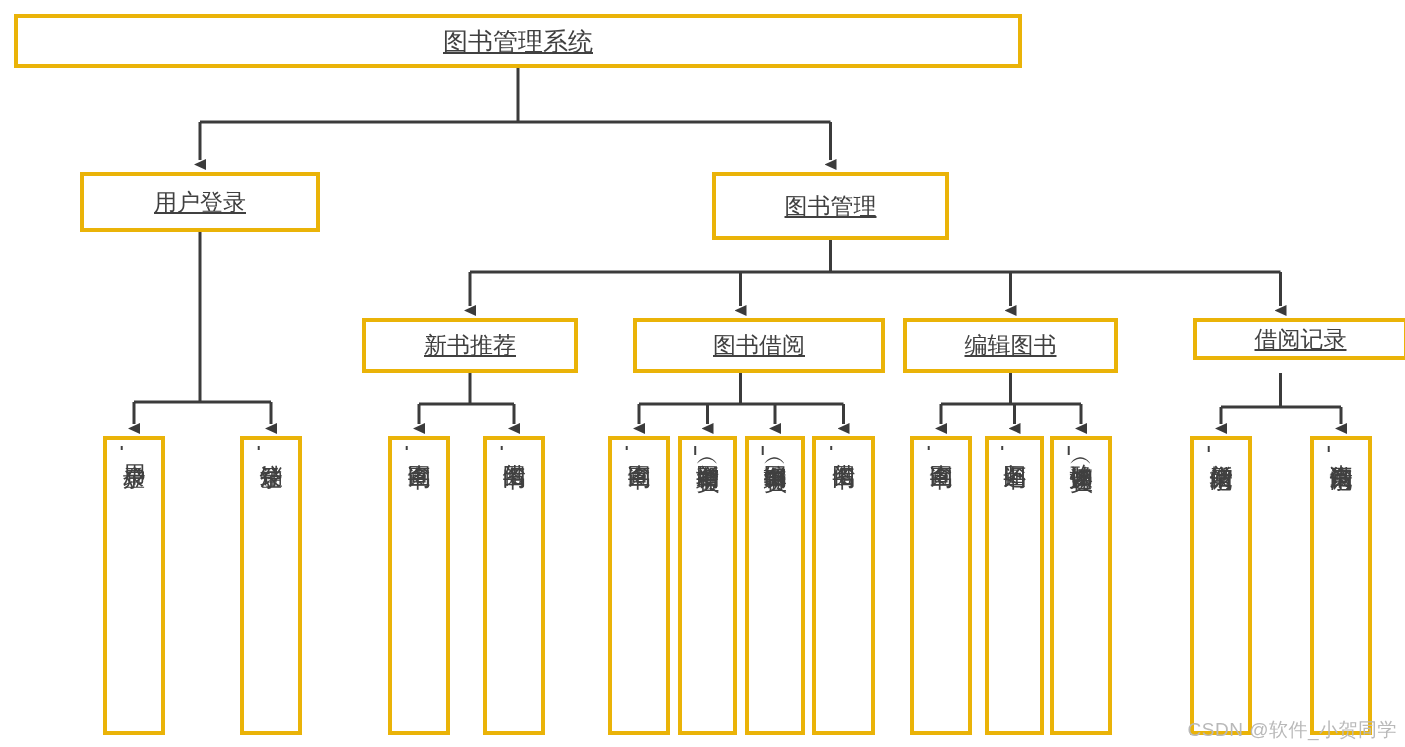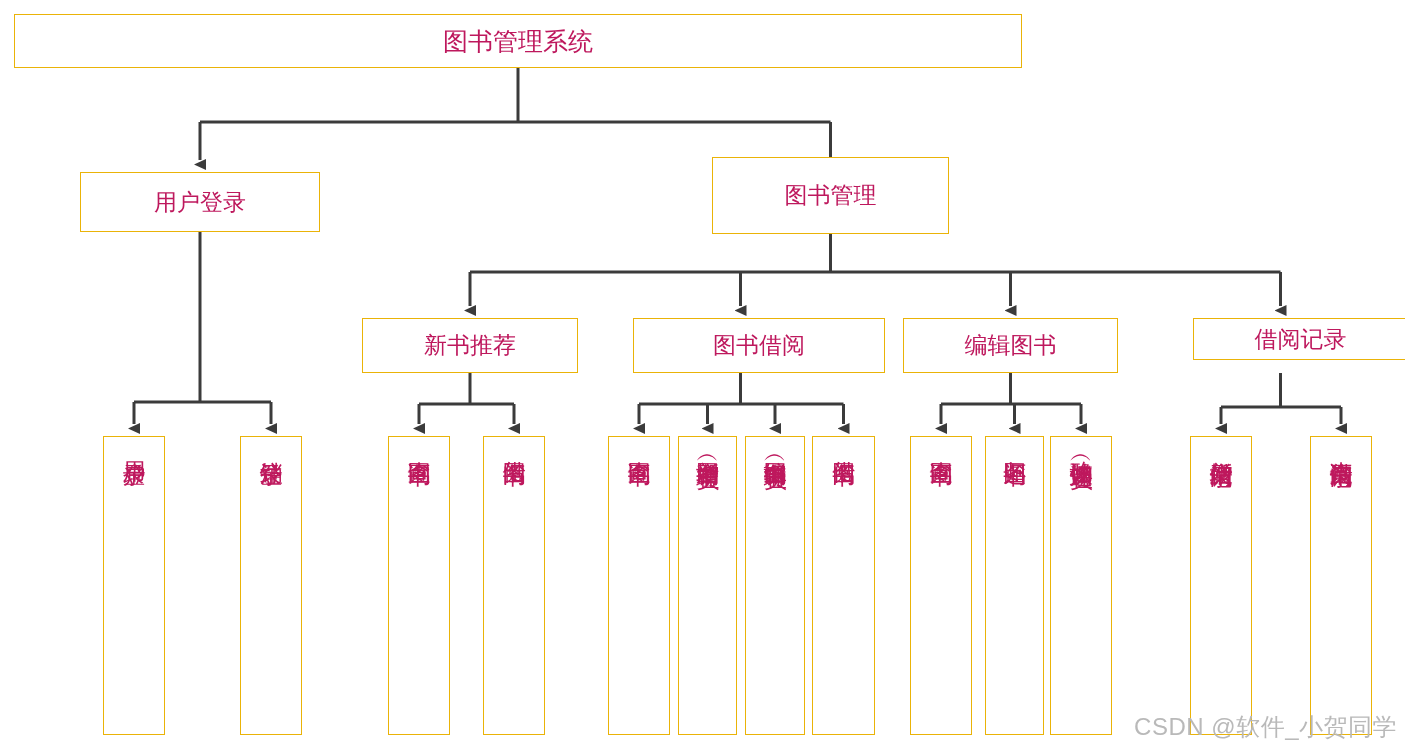--- a/index.html
+++ b/index.html
@@ -21,26 +21,27 @@
     position: absolute;
     left: 0;
     top: 0;
     width: 1405px;
     height: 747px;
     pointer-events: none;
   }
   .node {
     position: absolute;
     box-sizing: border-box;
-    border: 1px solid #eab308;
+    border: 4px solid #eab308;
     background: #ffffff;
     display: flex;
     align-items: center;
     justify-content: center;
-    color: #be185d;
+    color: #404040;
+    text-decoration: underline;
   }
   .node-label {
     display: block;
     text-align: center;
     line-height: 1.06;
     letter-spacing: 0px;
   }
   
   .lvl-root .node-label {
     font-size: 25px;
@@ -59,21 +60,21 @@
     text-orientation: upright;
     font-size: 23px;
     line-height: 1.02;
     letter-spacing: 1px;
     white-space: nowrap;
   }
   .watermark {
     position: absolute;
     right: 8px;
     bottom: 4px;
-    font-size: 24px;
+    font-size: 19px;
     color: #b9b9b9;
     white-space: nowrap;
     letter-spacing: 0.5px;
   }
 </style>
 </head>
 <body>
 
 <div id="canvas">
 
@@ -121,21 +122,21 @@
   </svg>
 
   <div class="node lvl-root" style="left: 14px; top: 14px; width: 1008px; height: 54px;">
     <span class="node-label">图书管理系统</span>
   </div>
 
   <div class="node lvl-mid" style="left: 80px; top: 172px; width: 240px; height: 60px;">
     <span class="node-label">用户登录</span>
   </div>
 
-  <div class="node lvl-mid" style="left: 712px; top: 157px; width: 237px; height: 77px;">
+  <div class="node lvl-mid" style="left: 712px; top: 172px; width: 237px; height: 68px;">
     <span class="node-label">图书管理</span>
   </div>
 
   <div class="node lvl-mid" style="left: 362px; top: 318px; width: 216px; height: 55px;">
     <span class="node-label">新书推荐</span>
   </div>
 
   <div class="node lvl-mid" style="left: 633px; top: 318px; width: 252px; height: 55px;">
     <span class="node-label">图书借阅</span>
   </div>

